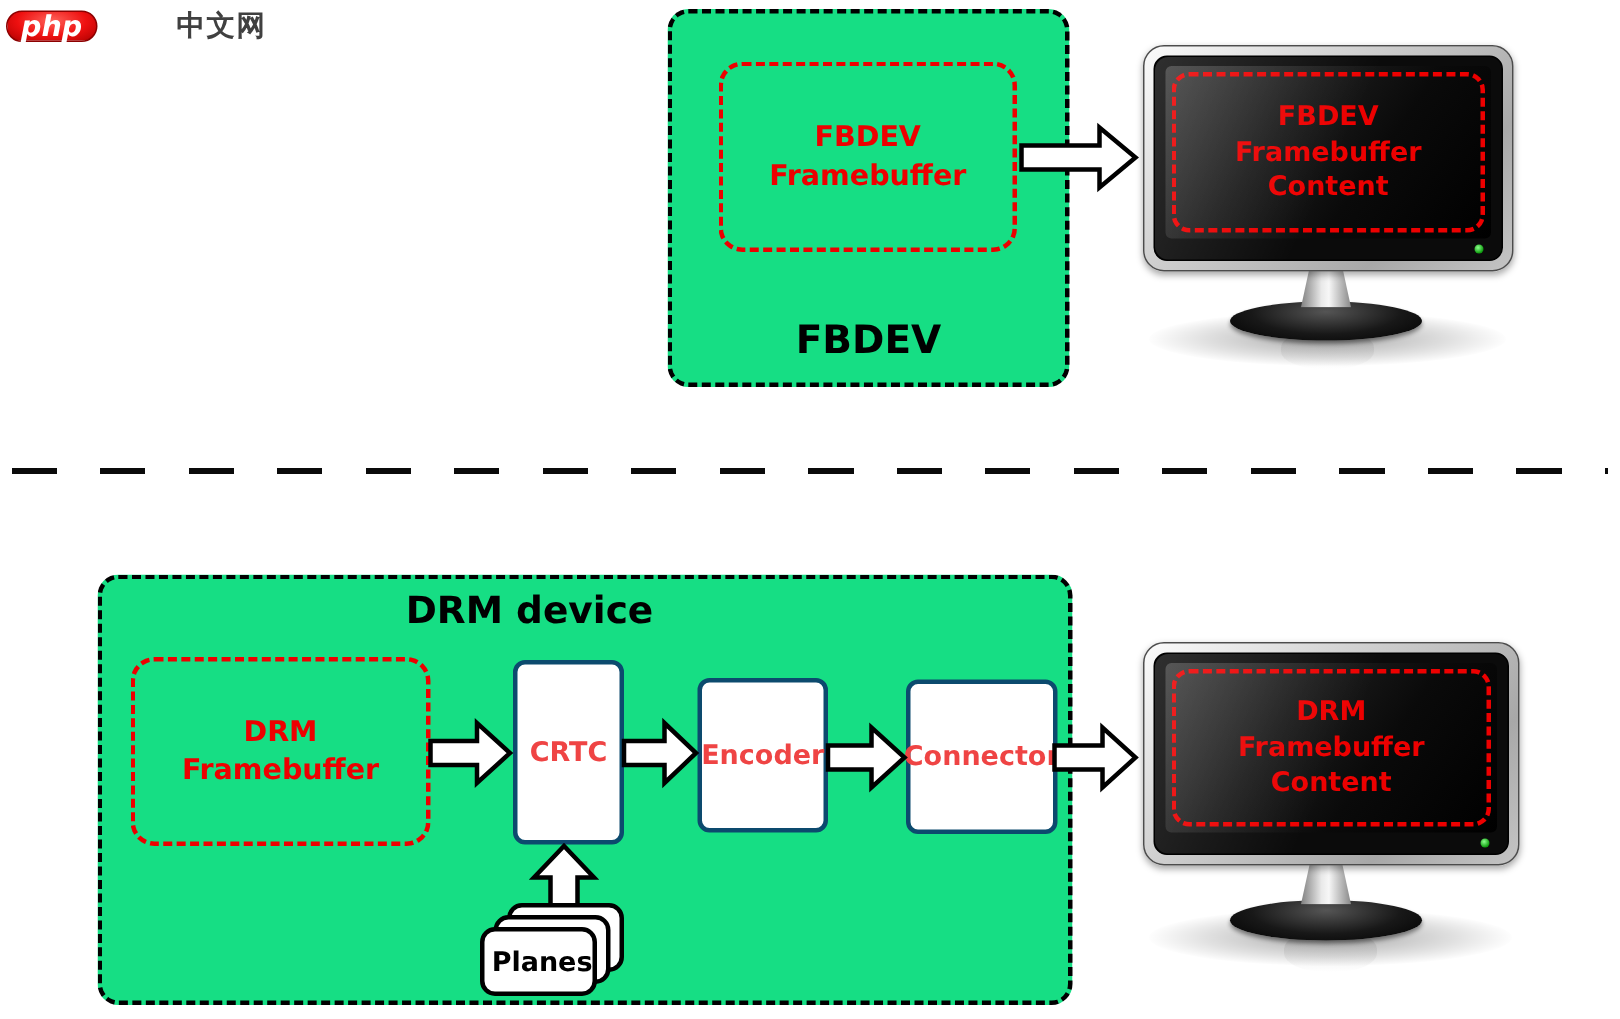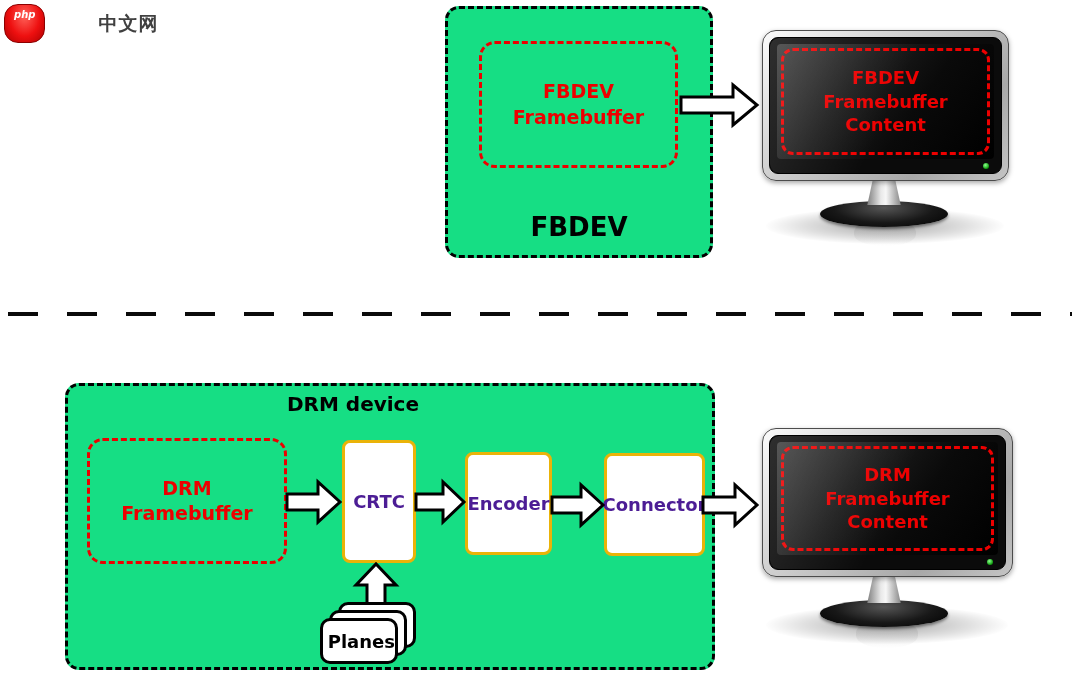--- a/index.html
+++ b/index.html
@@ -4,46 +4,46 @@
 <style>
   html,body{margin:0;padding:0;background:#fff;}
   .canvas{
     position:relative;width:1080px;height:679px;background:#fff;overflow:hidden;
     font-family:"DejaVu Sans","Liberation Sans",sans-serif;
   }
   .abs{position:absolute;box-sizing:border-box;}
   
   .logo{display:flex;align-items:center;gap:5px;left:4px;top:4px;}
   .logo-badge{
-    display:inline-block;padding:1px 9px 18px 9px;border-radius:14px;
+    display:inline-block;padding:1px 9px 0 9px;border-radius:14px;
     background:radial-gradient(ellipse at 50% 30%, #ff6259 0%, #ee1010 55%, #ae0000 100%);
     border:1px solid #8d0000;color:#fff;font-weight:bold;font-style:italic;
-    font-size:10px;line-height:18px;
+    font-size:19px;line-height:18px;
   }
   .logo-site{font-weight:bold;font-size:19px;color:#404040;letter-spacing:1px;margin-left:48px;}
   
   .green-box{
     background:var(--device-green,#16DE84);
     border:3px dashed #000;border-radius:14px;
   }
   .device-title{font-weight:bold;color:#000;text-align:center;}
   
   .red-dash{
     border:3px dashed var(--accent-red,#ED0000);border-radius:16px;
     display:flex;align-items:center;justify-content:center;
   }
   .red-text{
     color:var(--accent-red,#ED0000);font-weight:bold;text-align:center;
     white-space:pre-line;line-height:1.32;
   }
   
   .node{
-    background:#fff;border:3px solid #eab308;border-radius:8px;
-    display:flex;align-items:center;justify-content:center;
-    font-weight:bold;font-size:18px;color:#4c1d95;white-space:nowrap;z-index:4;
+    background:#fff;border:3px solid #0c4a6e;border-radius:8px;
+    display:flex;align-items:center;justify-content:center;
+    font-weight:bold;font-size:18px;color:#ef4444;white-space:nowrap;z-index:4;
   }
   .plane-card{
     background:#fff;border:3px solid #000;border-radius:10px;z-index:6;
     display:flex;align-items:center;justify-content:center;
     font-weight:bold;font-size:18px;color:#000;
   }
   
   .arrow{z-index:5;overflow:visible;}
   .arrow polygon{fill:#fff;stroke:#000;stroke-width:3;stroke-linejoin:miter;}
   
@@ -139,21 +139,21 @@
         <div class="m-led"></div>
         <div class="m-gloss"></div>
       </div>
     </div>
   </div>
 
   <div class="abs divider" style="left:8px;top:312px;width:1064px;"></div>
 
   <div class="abs green-box" style="left:65px;top:383px;width:650px;height:287px;z-index:1;"></div>
 
-  <div class="abs device-title" style="left:65px;top:392px;width:576px;font-size:20px;z-index:3;">DRM device</div>
+  <div class="abs device-title" style="left:65px;top:392px;width:576px;font-size:25px;z-index:3;">DRM device</div>
 
   <div class="abs red-dash" style="left:87px;top:438px;width:200px;height:126px;z-index:3;">
     <div class="red-text" style="font-size:19px;">DRM
 Framebuffer</div>
   </div>
 
   <svg class="abs arrow" style="left:287px;top:480px;" width="55" height="44" viewBox="0 0 55 44">
     <polygon points="0,14 31,14 31,2 53,22 31,42 31,30 0,30"></polygon>
   </svg>
 

